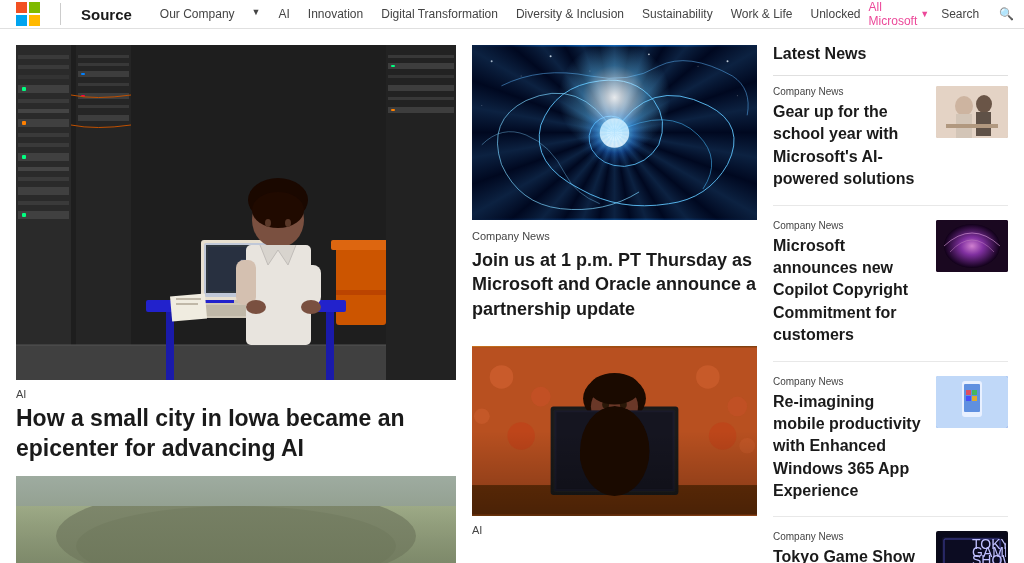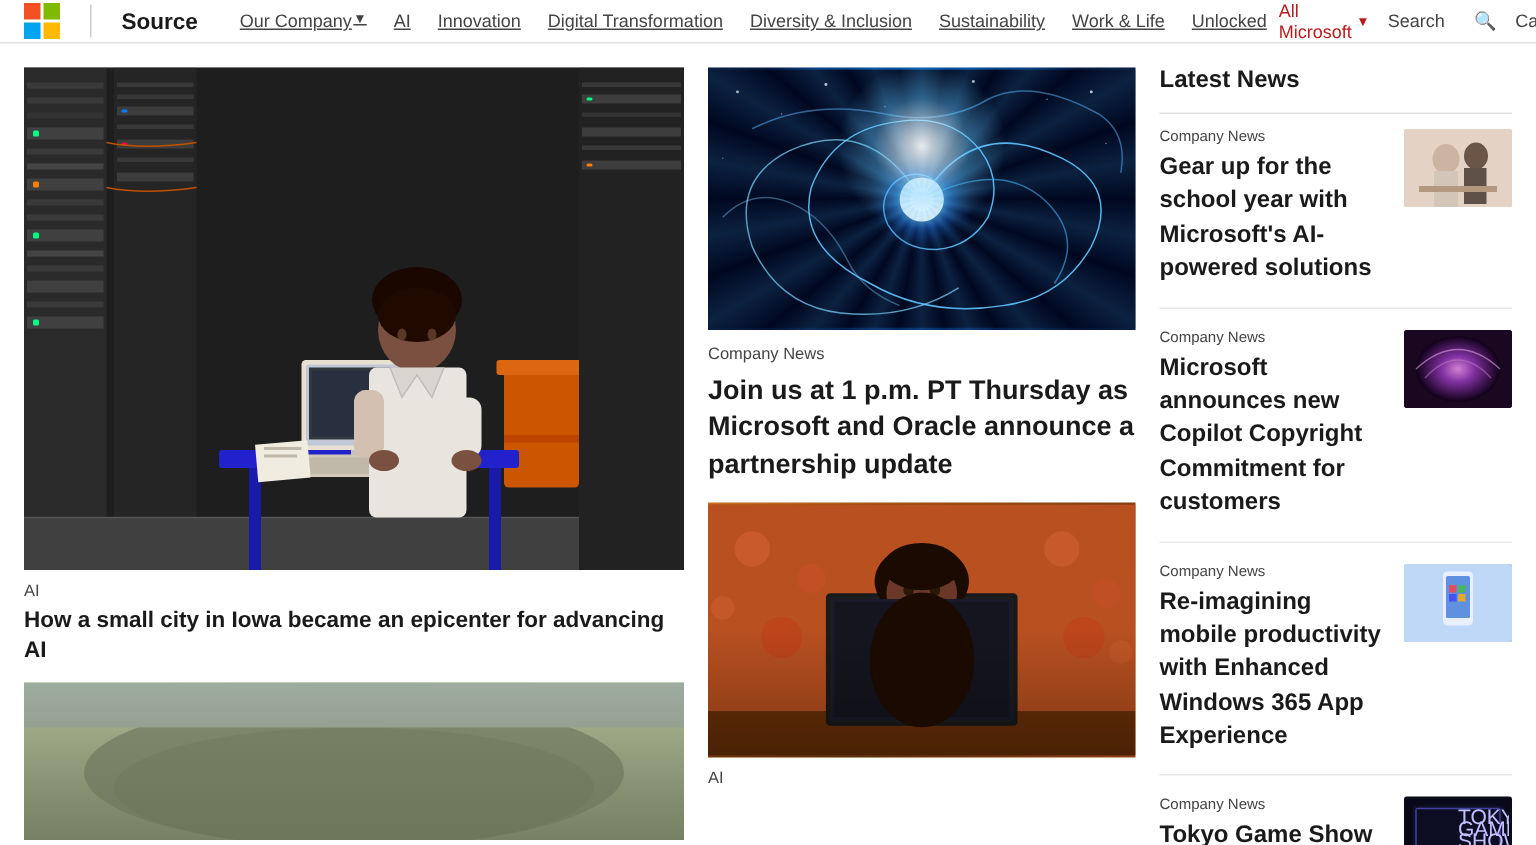--- a/index.html
+++ b/index.html
@@ -53,32 +53,31 @@
       gap: 2px;
       flex: 1;
     }
     .nav-item {
       padding: 4px 8px;
       font-size: 12px;
       color: #444;
       cursor: pointer;
       white-space: nowrap;
       display: flex;
-      gap: 1px;
-      text-decoration: underline;
+      gap: 17px;
     }
     .nav-chevron { font-size: 9px; }
     .header-right {
       display: flex;
       align-items: center;
       gap: 12px;
     }
     .all-microsoft {
       font-size: 12px;
-      color: #b91c1c;
+      color: #ec4899;
       display: flex;
       align-items: center;
       gap: 3px;
       cursor: pointer;
     }
     .search-btn {
       display: flex;
       align-items: center;
       gap: 20px;
       font-size: 12px;
@@ -111,21 +110,21 @@
       width: 440px;
       flex-shrink: 0;
     }
     .hero-tag {
       font-size: 11px;
       color: #444;
       margin-top: 8px;
       margin-bottom: 4px;
     }
     .hero-title {
-      font-size: 15px;
+      font-size: 23px;
       font-weight: 600;
       color: #1a1a1a;
       line-height: 1.3;
       margin-bottom: 12px;
     }
     .second-img-placeholder {
       width: 100%;
       height: 105px;
       background: linear-gradient(135deg, #c8c8a0 0%, #a8b890 40%, #b8c8a0 100%);
       position: relative;
@@ -162,21 +161,21 @@
     .middle-tag {
       font-size: 11px;
       color: #444;
       margin-bottom: 6px;
     }
     .middle-title {
       font-size: 18px;
       font-weight: 600;
       line-height: 1.35;
       color: #1a1a1a;
-      margin-bottom: 14px;
+      margin-bottom: 25px;
     }
     .middle-bottom-img {
       width: 100%;
       height: 170px;
       background: linear-gradient(135deg, #c87020 0%, #a05010 30%, #804010 60%, #c86020 100%);
       position: relative;
       overflow: hidden;
       margin-bottom: 8px;
     }
     .middle-bottom-img::before {

